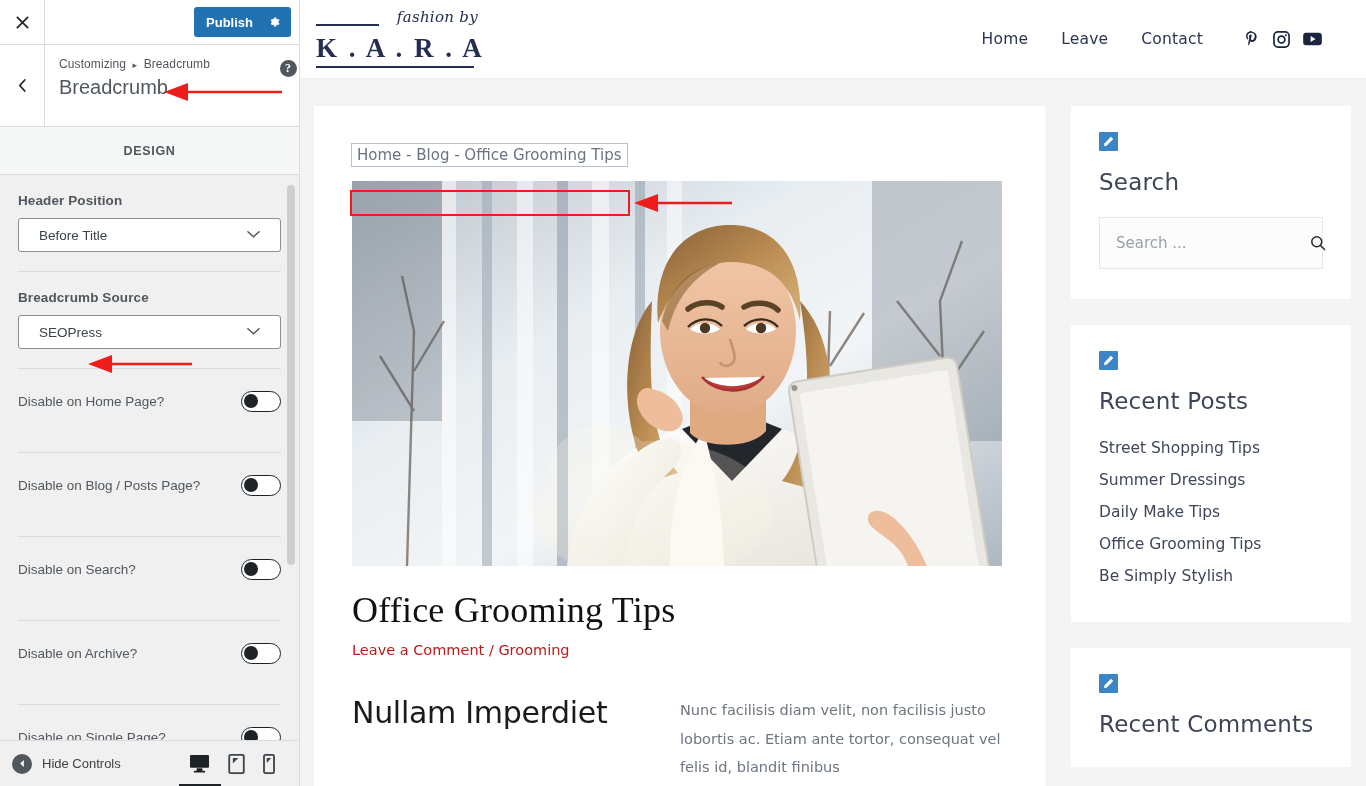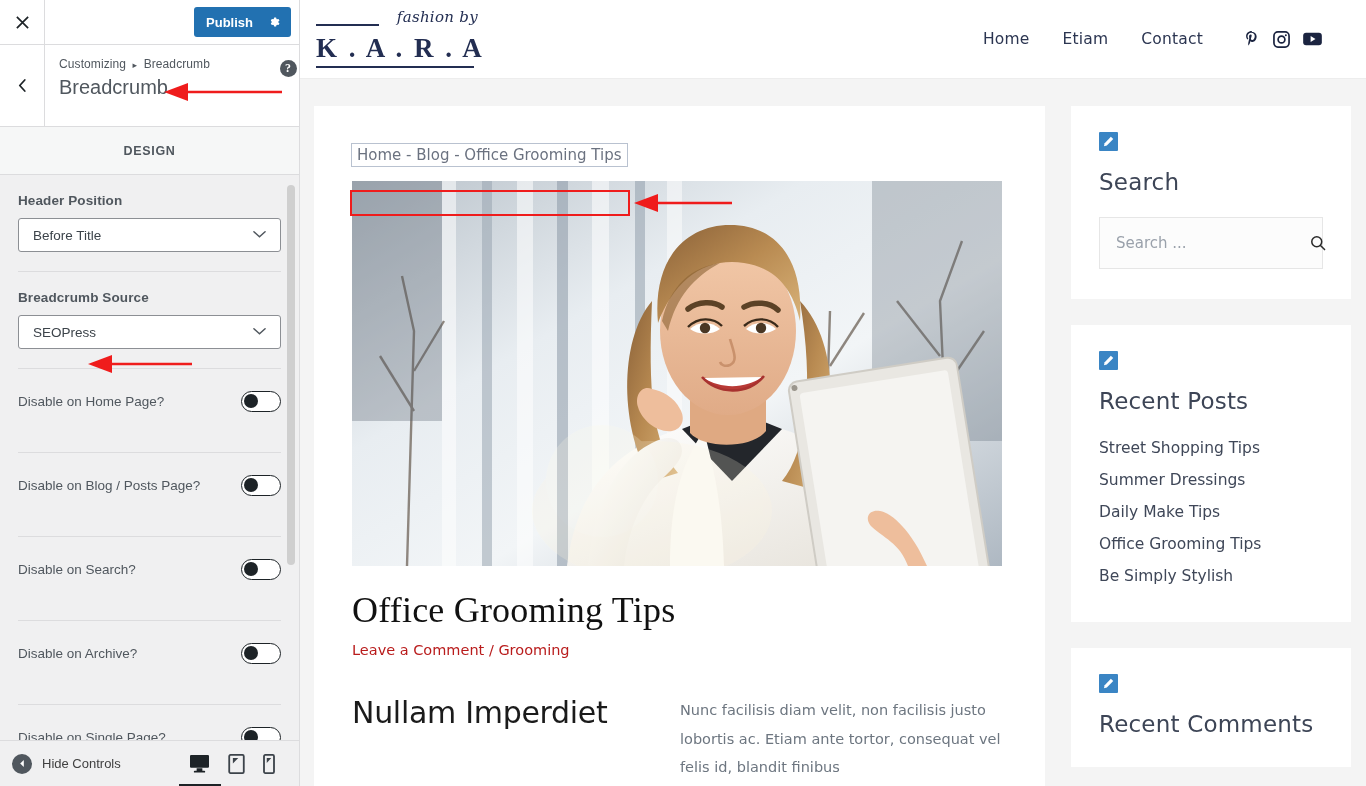--- a/index.html
+++ b/index.html
@@ -102,21 +102,21 @@
     background: #f0f0f1; padding: 0 18px;
   }
   .ctrl { padding: 18px 0 0 0; }
   .ctrl-label {
     font-size: 13.5px; color: #50575e; font-weight: 600;
     margin-bottom: 10px; letter-spacing: .1px;
   }
   .select-box {
     height: 34px; background: #fff;
     border: 1px solid #8c8f94; border-radius: 3px;
-    display: flex; align-items: center; padding: 0 14px;
+    display: flex; align-items: center; padding: 0 20px;
     font-size: 13.5px; color: #3c434a; cursor: pointer;
     position: relative;
   }
   .select-box .val { flex: 1; }
   .chev { color: #50575e; font-size: 12px; line-height: 1; }
   .divider { height: 1px; background: #dcdcde; margin: 19px 0 0 0; }
 
   .toggle-row {
     display: flex; align-items: center; justify-content: space-between;
     padding: 22px 0 21px 0;
@@ -435,21 +435,21 @@
     <div class="site-header">
       <div class="logo">
         <div class="logo-script">fashion by</div>
         <div class="logo-rule-top"></div>
         <div class="logo-main">K . A . R . A</div>
         <div class="logo-rule-bot"></div>
       </div>
       <div class="nav-right">
         <div class="nav-links">
           <span class="nav-link">Home</span>
-          <span class="nav-link">Etiam</span>
+          <span class="nav-link">Leave</span>
           <span class="nav-link">Contact</span>
         </div>
         <div class="socials">
           <span class="soc">
             <svg width="17" height="18" viewBox="0 0 18 20" fill="#1b2440">
                 <path d="M9.4 1.2C5.4 1.2 3 3.8 3 6.9c0 1.4.7 3.2 1.9 3.7.2.1.3 0 .3-.2l.2-.8c0-.1 0-.2-.1-.3-.4-.5-.7-1.3-.7-2.1 0-2.1 1.5-4.1 4.1-4.1 2.3 0 3.9 1.5 3.9 3.6 0 2.4-1.1 4.5-2.8 4.5-.9 0-1.6-.8-1.4-1.7.3-1.1.8-2.3.8-3.1 0-.7-.4-1.3-1.2-1.3-1 0-1.7 1-1.7 2.3 0 .8.3 1.4.3 1.4L5.5 14c-.3 1.3-.1 3 0 3.2 0 .1.2.1.2 0 .1-.1 1.2-1.5 1.6-2.9l.6-2.2c.3.6 1.2 1.1 2.1 1.1 2.8 0 4.7-2.5 4.7-5.9 0-2.6-2.2-5-5.3-5z"></path>
               </svg>
           </span>
           <span class="soc">
             <svg width="17" height="17" viewBox="0 0 18 18" fill="none">

